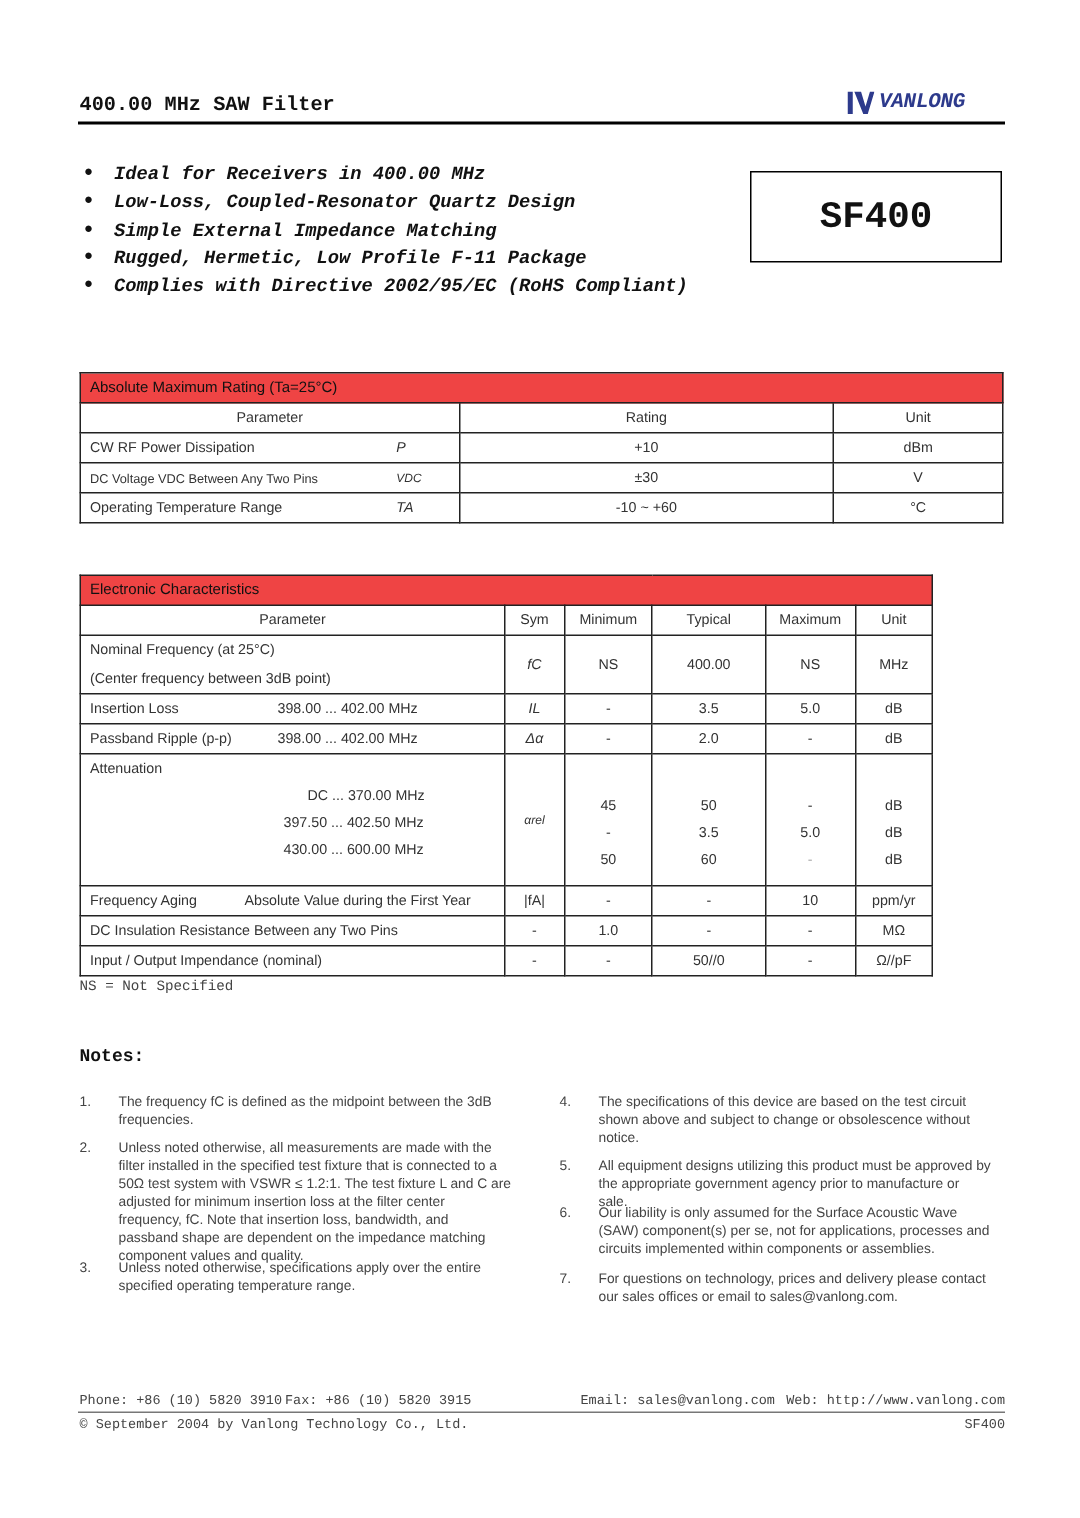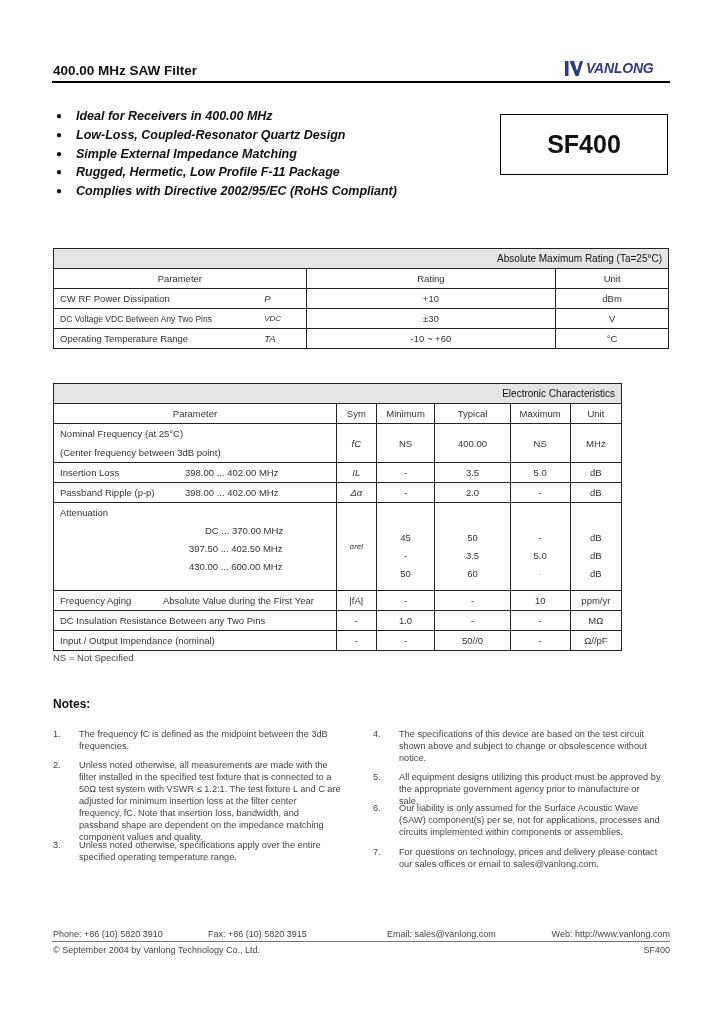--- a/index.html
+++ b/index.html
@@ -1,28 +1,28 @@
 <!DOCTYPE html>
 <html><head>
 <meta charset="utf-8">
 <style>
   html, body { margin:0; padding:0; background:#fff; }
   body { width:720px; height:1012px; position:relative; font-family:"Liberation Sans", sans-serif; color:#111; overflow:hidden; }
-  .abs { position:absolute; }
+  .abs { position:absolute;font-family:Liberation Mono, monospace; }
   .title { left:53px; top:63px; font-size:13.5px; font-weight:bold; }
   .rule { left:52px; top:81px; width:618px; height:1.5px; background:#000; }
   .logo { left:565px; top:60px; display:flex; align-items:center; gap:3px;justify-content:space-between; }
   .logo-text { color:#2d3a8c; font-weight:bold; font-style:italic; font-size:14px; letter-spacing:-0.2px; }
   .features { left:56px; top:107px; margin:0; padding:0; list-style:none; }
   .features li { font-size:12.5px; font-weight:bold; font-style:italic; height:18.8px; line-height:18.8px; display:flex; }
   .features li .dot { width:20px; font-style:normal; font-size:10px; }
   .partbox { left:500px; top:114px; width:166px; height:59px; border:1.5px solid #000; display:flex; align-items:center; justify-content:center; font-size:25px; font-weight:bold; }
   table { border-collapse:collapse; position:absolute; font-size:9.5px; color:#333; }
   td, th { border:1px solid #222; padding:0 6px; font-weight:normal; height:19px; }
-  .shade { background:#e5e5e5; text-align:right; font-size:10px; color:#111; }
+  .shade { background:#ef4444; text-align:left; font-size:10px; color:#111; }
   .c { text-align:center; }
   .sym { font-style:italic; }
   .note-head { left:53px; top:697px; font-size:12px; font-weight:bold; }
   .notes { font-size:9.2px; color:#444; line-height:12px; }
   .note { position:absolute; display:flex; }
   .note .n { width:26px; flex:none; }
   .note .t { width:262px; }
   .footer { font-size:9px; color:#444; }
   .fline { left:52px; top:941px; width:618px; height:1px; background:#777; }
 </style>
@@ -233,19 +233,19 @@
       <span class="t">Our liability is only assumed for the Surface Acoustic Wave (SAW) component(s) per se, not for applications, processes and circuits implemented within components or assemblies.</span>
     </div>
   <div class="note" style="left:373px; top:846px;">
       <span class="n">7.</span>
       <span class="t">For questions on technology, prices and delivery please contact our sales offices or email to sales@vanlong.com.</span>
     </div>
 </div>
 
 <div class="footer">
   <div class="abs" style="left:53px; top:929px;">Phone: +86 (10) 5820 3910</div>
-  <div class="abs" style="left:208px; top:929px;">Fax: +86 (10) 5820 3915</div>
+  <div class="abs" style="left:190px; top:929px;">Fax: +86 (10) 5820 3915</div>
   <div class="abs" style="left:387px; top:929px;">Email: sales@vanlong.com</div>
   <div class="abs" style="right:50px; top:929px;">Web: http://www.vanlong.com</div>
   <div class="abs fline"></div>
   <div class="abs" style="left:53px; top:945px;">© September 2004 by Vanlong Technology Co., Ltd.</div>
   <div class="abs" style="right:50px; top:945px;">SF400</div>
 </div>
 
 </body></html>

